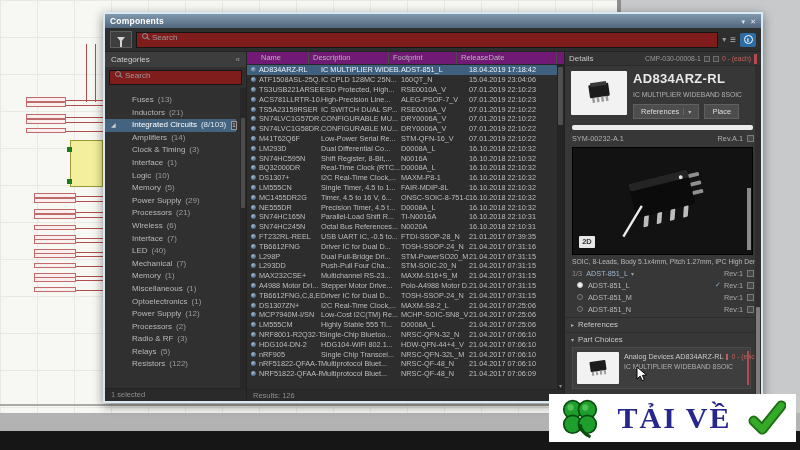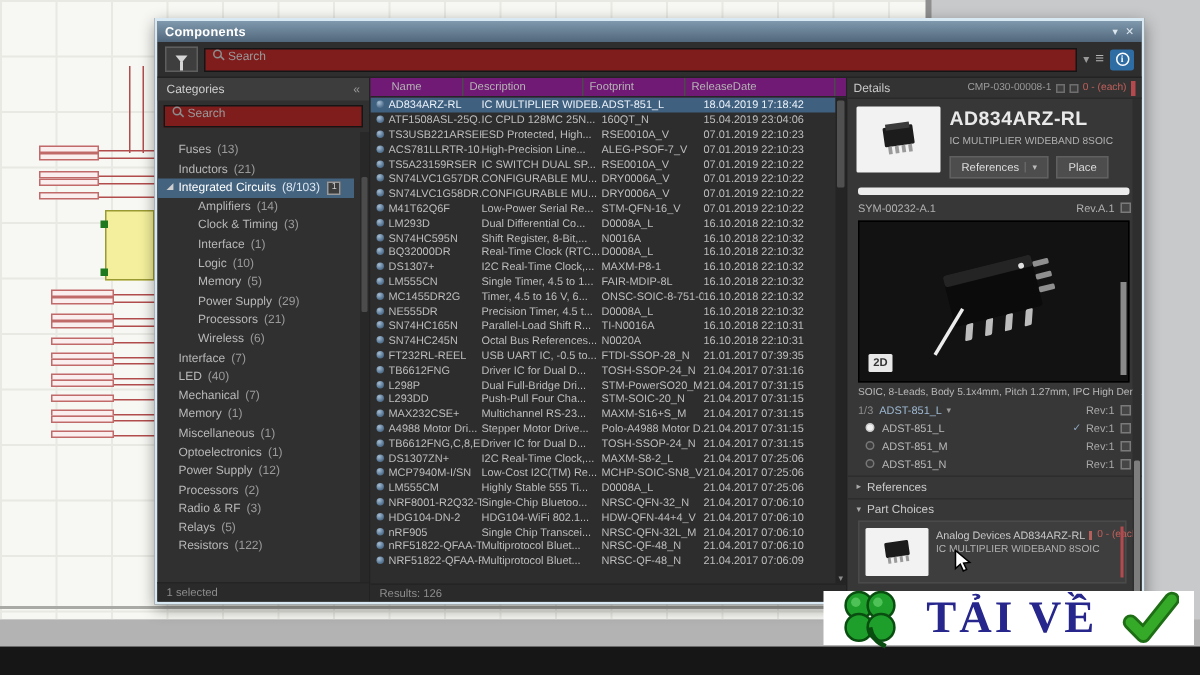--- a/index.html
+++ b/index.html
@@ -43,21 +43,21 @@
   .content { flex:1; display:flex; min-height:0; }
 
   
   .cats { width:142px; flex:0 0 142px; display:flex; flex-direction:column; background:#303030; border-right:1px solid #222; }
   .cats-header { height:15px; flex:0 0 15px; background:#3d3d3d; display:flex; align-items:center; padding:0 6px; color:#cfcfcf; font-size:8px; }
   .cats-header .spacer { flex:1; }
   .collapse { color:#9a9a9a; font-size:8px; }
   .cats-search-wrap { padding:3px 4px; }
   .cat-list { flex:1; position:relative; padding-top:6px; overflow:hidden; }
   .cat-item { height:12.6px; line-height:12.6px; font-size:8px; color:#b8b8b8; white-space:nowrap; display:flex; align-items:center; position:relative; }
-  .cat-item.lvl1 { padding-left:14px; }
+  .cat-item.lvl1 { padding-left:27px; }
   .cat-item.lvl2 { padding-left:27px; }
   .cat-item .cnt { margin-left:4px; color:#9a9a9a; }
   .cat-item.sel { background:#44637f; color:#fff; width:calc(100% - 10px); }
   .cat-item.sel .cnt { color:#dbe6f0; }
   .cat-item .tri { position:absolute; left:6px; font-size:6px; color:#cfcfcf; }
   .cat-badge { margin-left:5px; width:9px; height:9px; border:1px solid #9a9a9a; background:#3c3c3c; color:#cfcfcf; font-size:6px; line-height:7px; text-align:center; }
   .cat-scroll { position:absolute; right:0; top:0; bottom:0; width:6px; background:#282828; }
   .cat-scroll .thumb { position:absolute; right:1px; top:30px; width:4px; height:90px; background:#4c4c4c; }
   .cats-status { height:13px; flex:0 0 13px; background:#2a2a2a; border-top:1px solid #242424; color:#8d8d8d; font-size:7.5px; line-height:12px; padding-left:6px; }
 
@@ -130,21 +130,21 @@
   .supply-ico { width:6px; height:6px; border:1px solid #b5605c; margin:0 3px; }
   .choice-desc { font-size:6.8px; color:#b0b0b0; margin-top:2px; white-space:nowrap; overflow:hidden; }
   .choice-btns { display:flex; align-items:center; gap:7px; margin-top:4px; }
   .spns { color:#c4736f; font-size:7.2px; }
   .choice-redbar { position:absolute; right:1px; top:3px; bottom:3px; width:2px; background:#b5494d; }
   .det-scroll { position:absolute; right:0; top:14px; bottom:0; width:6px; background:#2e2e2e; }
   .det-scroll .thumb { position:absolute; right:1px; bottom:6px; width:4px; height:88px; background:#7d7d7d; }
 
   
   .cursor { position:absolute; left:636px; top:366px; z-index:40; }
-  .watermark { position:absolute; left:549px; top:394px; width:247px; height:36px; background:#fff; z-index:30;
+  .watermark { position:absolute; left:549px; top:394px; width:247px; height:48px; background:#fff; z-index:30;
     display:flex; align-items:center; justify-content:space-between; padding:0 10px; }
   .wm-text { font-family:"Liberation Serif","DejaVu Serif",serif; font-weight:bold; font-size:30px; color:#26268c; letter-spacing:2px; }
 </style>
 </head>
 <body>
 
 <div class="schematic">
   <div class="vtrace" style="left:86px;top:44px;height:58px"></div>
   <div class="vtrace" style="left:95px;top:44px;height:58px"></div>
   <div class="ic-block"></div>

